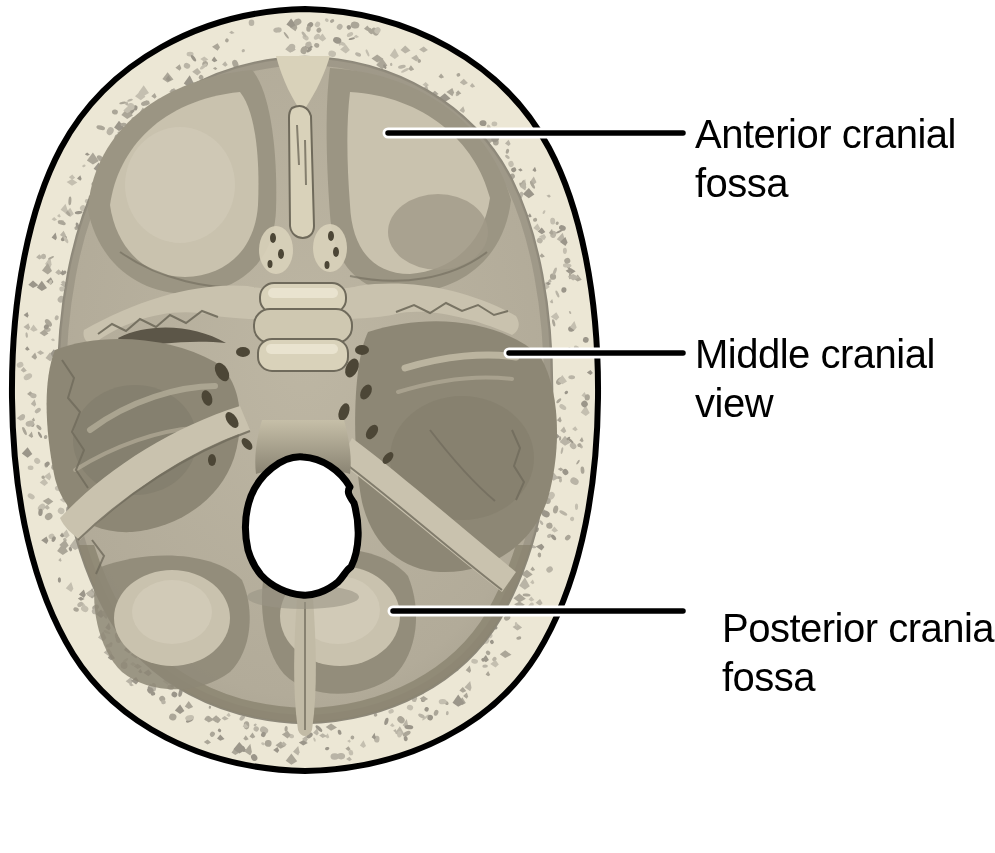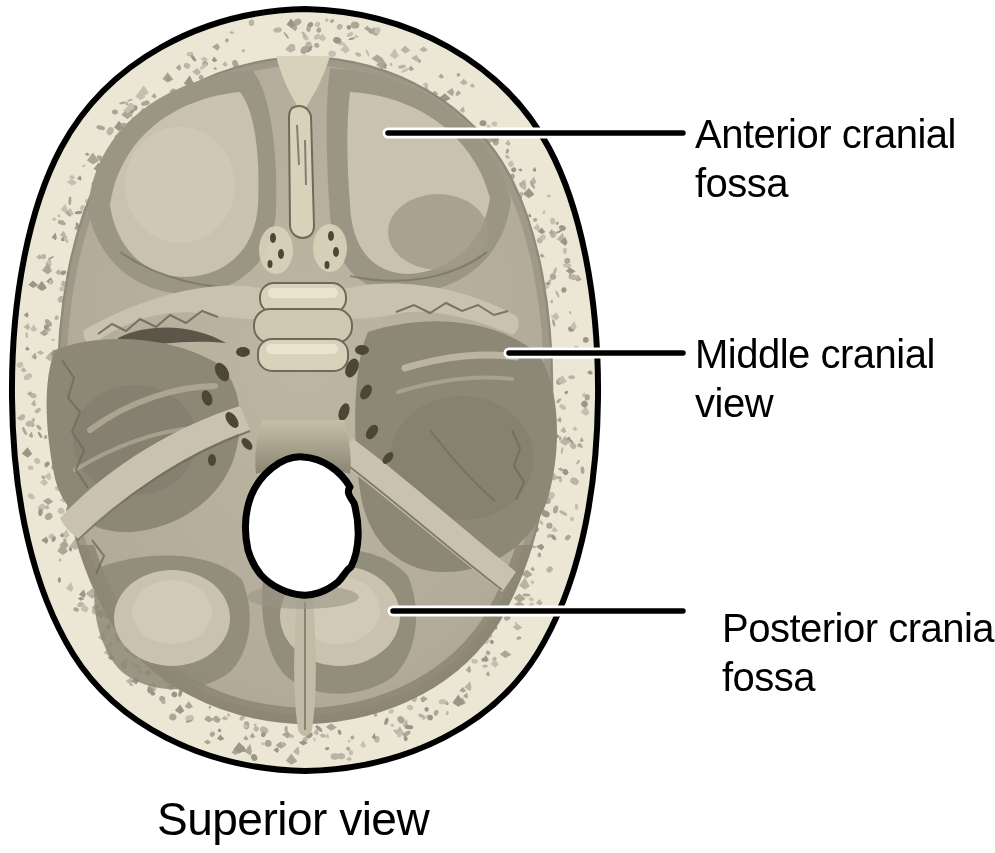--- a/index.html
+++ b/index.html
@@ -740,14 +740,13 @@
     </g>
   </svg>
 
   <div class="fossa-label label-anterior">Anterior cranial
 fossa</div>
   <div class="fossa-label label-middle">Middle cranial
 view</div>
   <div class="fossa-label label-posterior">Posterior cranial
 fossa</div>
 
-  <div class="caption">Superior view</div>
 </div>
 
 </body></html>

